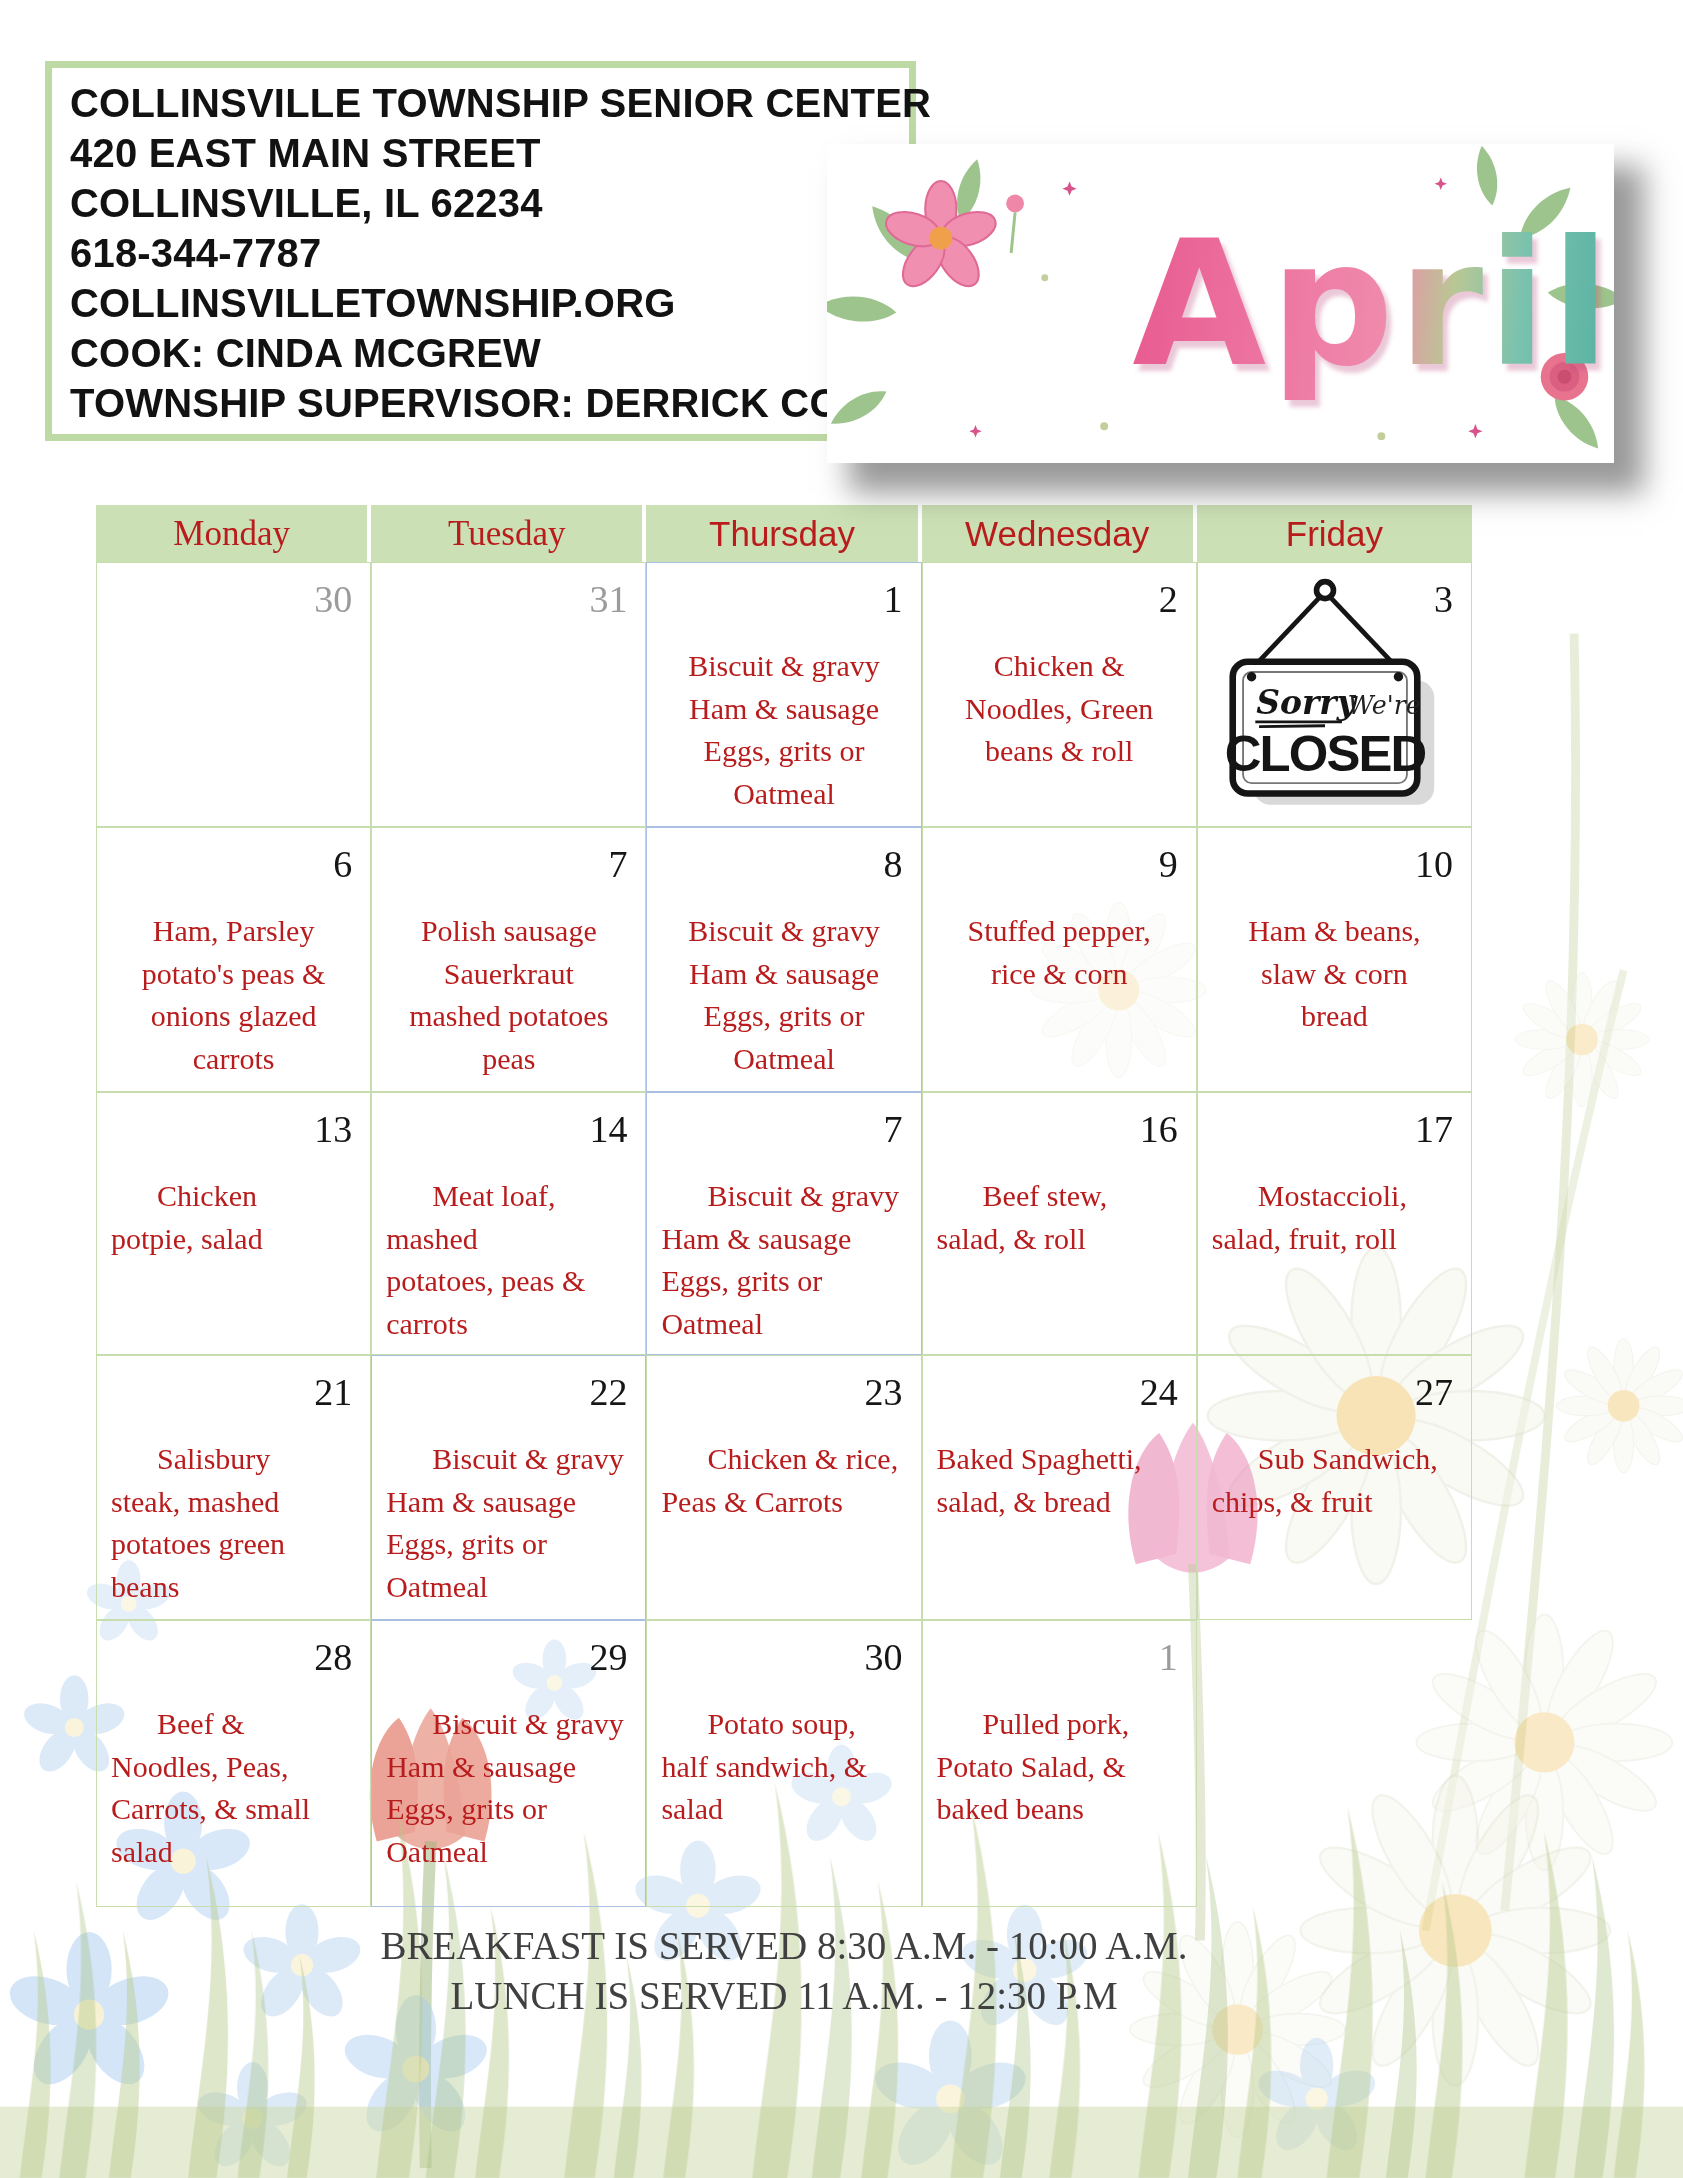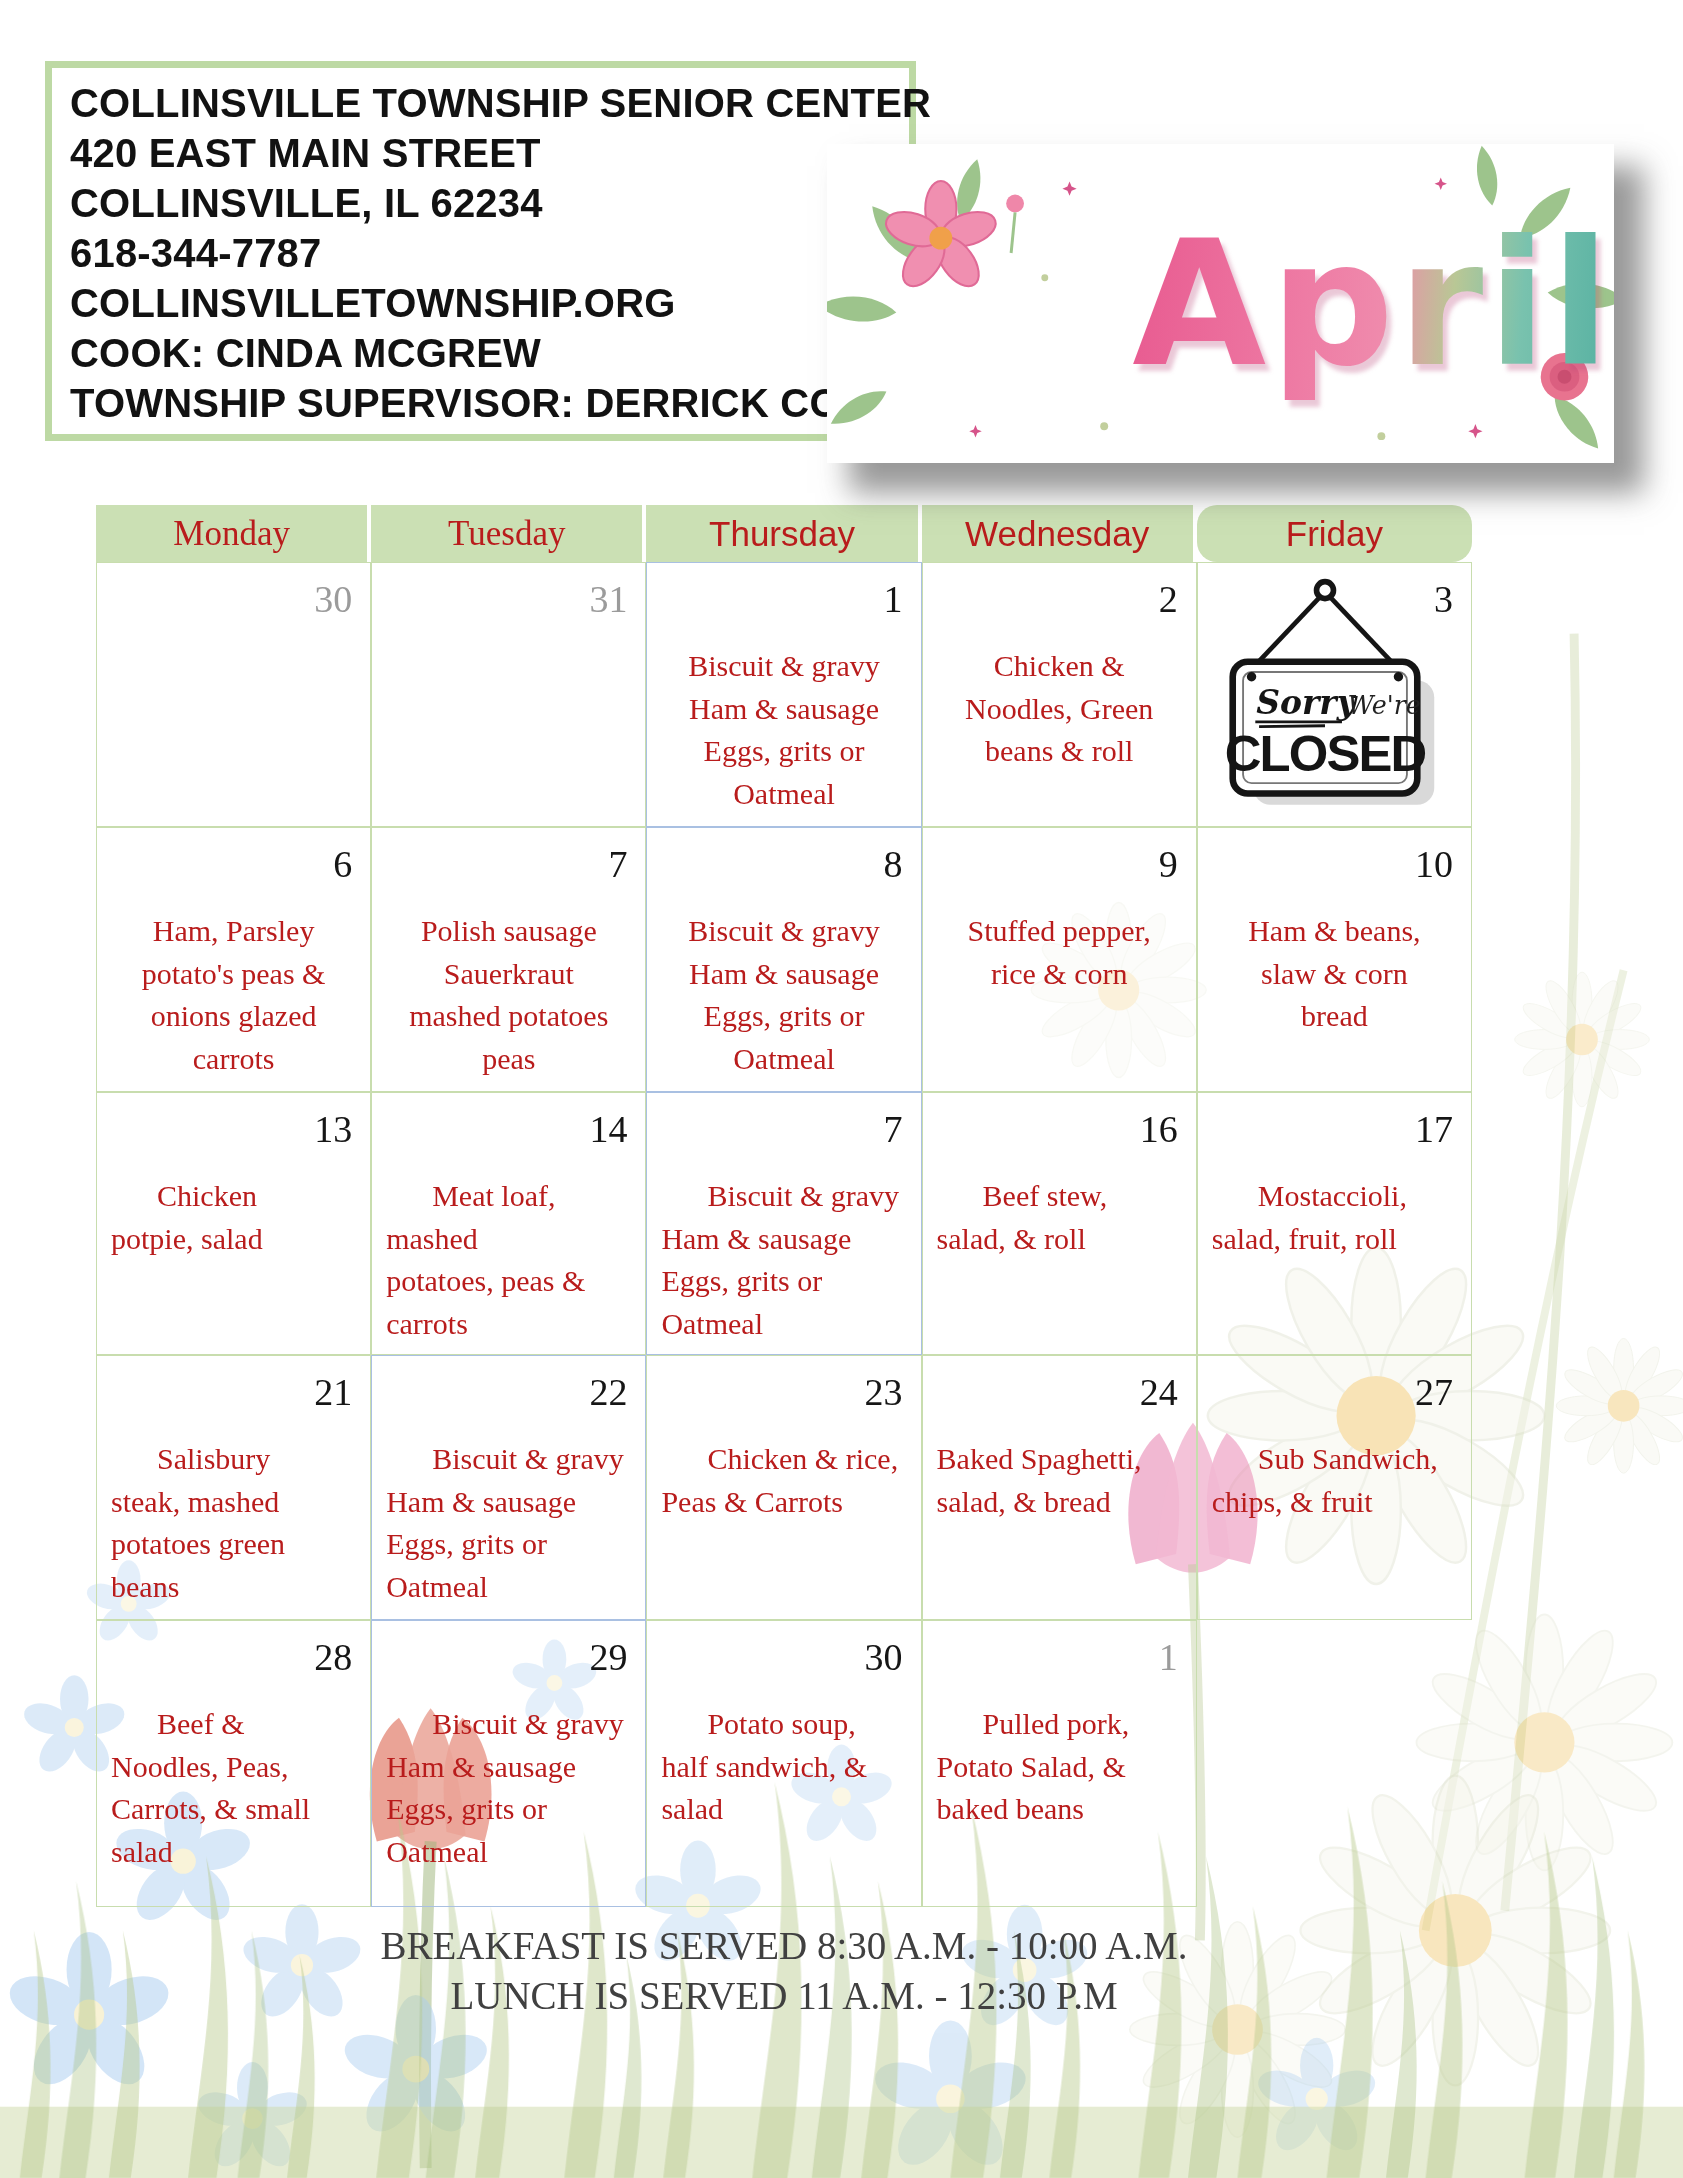--- a/index.html
+++ b/index.html
@@ -42,21 +42,21 @@
     position:absolute; left:96px; top:505px; width:1376px; z-index:1;
     display:grid; grid-template-columns:repeat(5,1fr);
     grid-template-rows:57px 265px 265px 263px 265px 287px;
   }
   .day-head {
     background:#cbe0b4; display:flex; align-items:center; justify-content:center;
     font-size:35px; color:#b91c1c; border-right:4px solid #ffffff;
   }
   .day-head.serif { font-family:"Liberation Serif", serif; }
   .day-head.sans  { font-family:"Liberation Sans", sans-serif; }
-  .day-head:nth-child(5) { border-right:none;border-radius:20px; }
+  .day-head:nth-child(5) { border-right:none; }
 
   .cell { position:relative; border:1.5px solid #c8ddae; background:transparent; }
   .cell.wed { border-color:#a9c0e2; }
 
   .date {
     text-align:right; padding:14px 18px 0 0; font-size:38px; line-height:44px;
     color:#161616; font-family:"Liberation Serif", serif;
   }
   .date.muted { color:#9b9b9b; }
 

